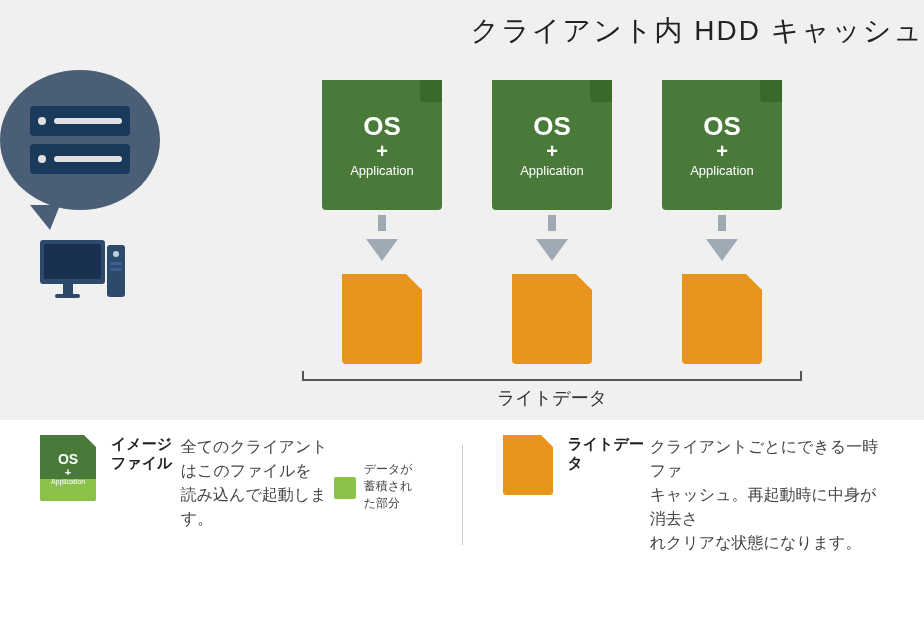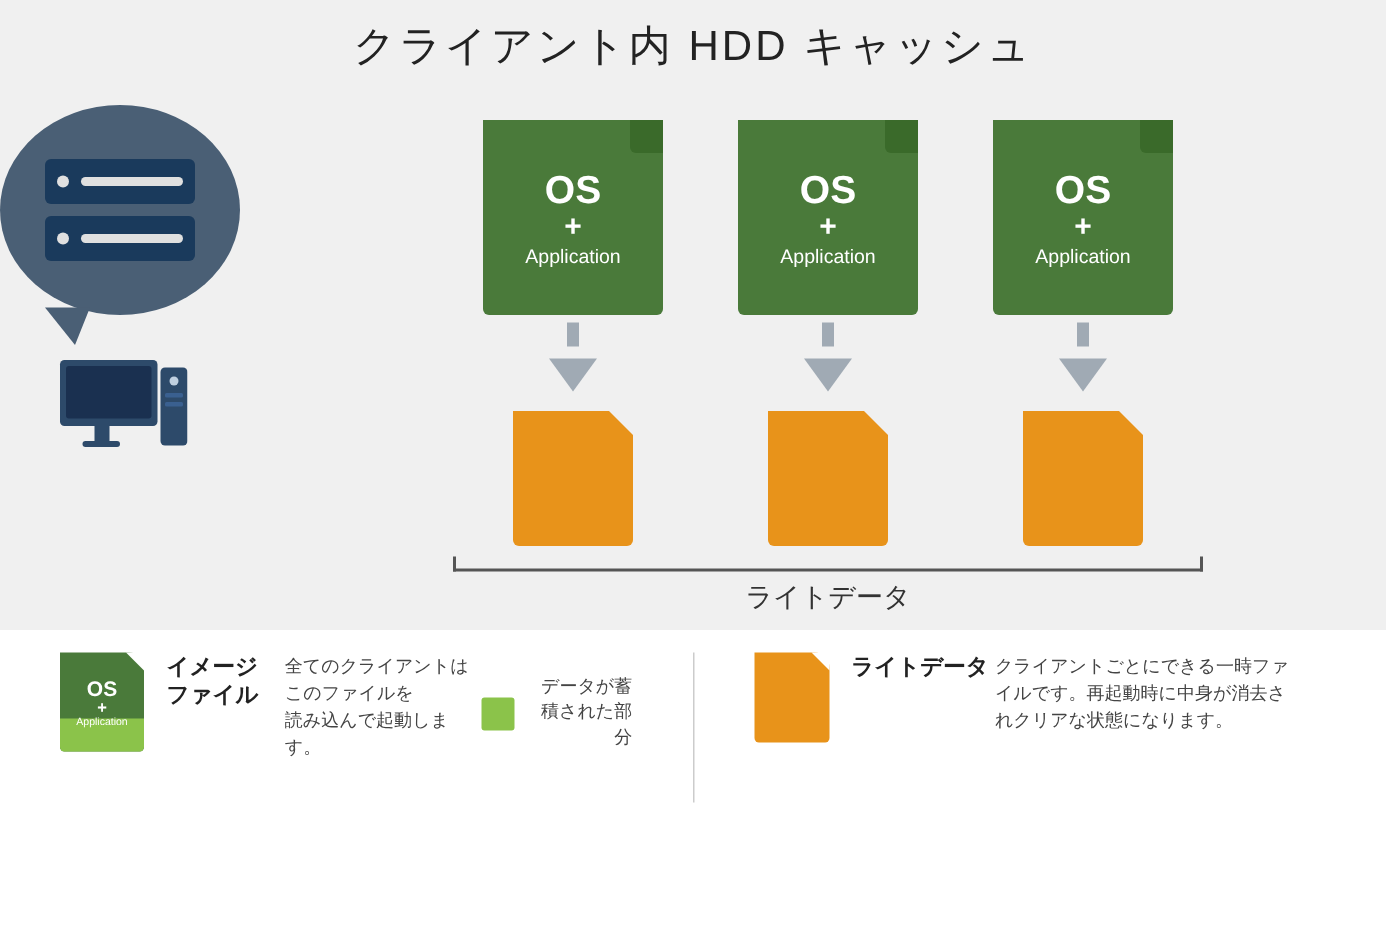--- a/index.html
+++ b/index.html
@@ -13,21 +13,21 @@
     }
 
     
     .top-section {
       background: #f0f0f0;
       width: 100%;
       height: 420px;
       position: relative;
       display: flex;
       flex-direction: column;
-      align-items: center;
+      align-items: flex-end;
     }
 
     .title {
       font-size: 28px;
       font-weight: 300;
       color: #222;
       margin-top: 12px;
       letter-spacing: 2px;
     }
 
@@ -311,21 +311,21 @@
       gap: 4px;
     }
 
     .legend-title {
       font-size: 15px;
       font-weight: bold;
       color: #222;
     }
 
     .legend-desc {
-      font-size: 12px;
+      font-size: 16px;
       color: #444;
       line-height: 1.5;
     }
 
     
     .small-os-file {
       width: 56px;
       height: 66px;
       position: relative;
     }
@@ -552,36 +552,36 @@
             <span class="small-plus-text">+</span>
             <span class="small-app-text">Application</span>
           </div>
         </div>
       </div>
     </div>
     <div class="legend-text">
       <span class="legend-title">イメージファイル</span>
       <span class="legend-desc" style="white-space:pre-line;">全てのクライアントはこのファイルを
 読み込んで起動します。</span>
-      <div class="swatch-row" style="margin-top:6px;text-align:right;">
+      <div class="swatch-row" style="margin-top:6px;">
         <div class="green-swatch"></div>
         <span class="swatch-label">データが蓄積された部分</span>
       </div>
     </div>
   </div>
 
   <div class="divider-v"></div>
 
   <div class="legend-item">
     <div class="legend-icon-container">
       <div class="small-cache-file">
         <div class="small-cache-shape"></div>
       </div>
     </div>
     <div class="legend-text">
       <span class="legend-title">ライトデータ</span>
       <span class="legend-desc" style="white-space:pre-line;">クライアントごとにできる一時ファ
-イルです。再起動時に中身が消去さ
+キャッシュ。再起動時に中身が消去さ
 れクリアな状態になります。</span>
     </div>
   </div>
 
 </div>
 
 </body></html>

